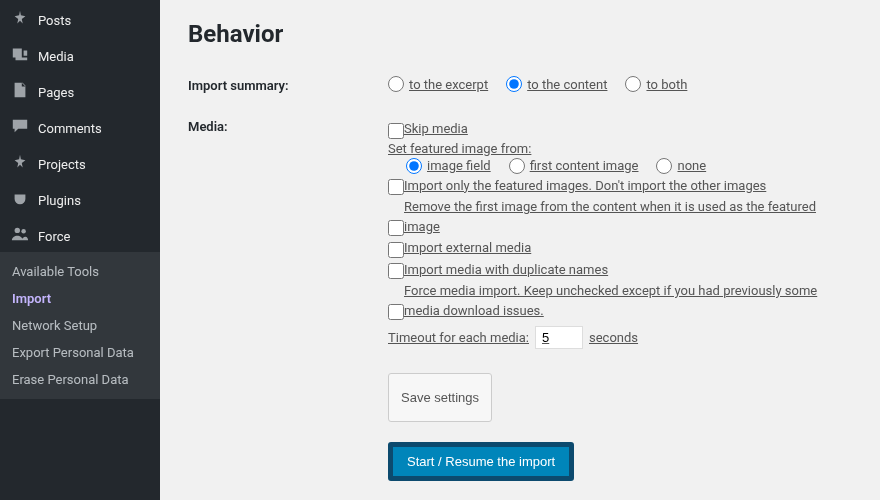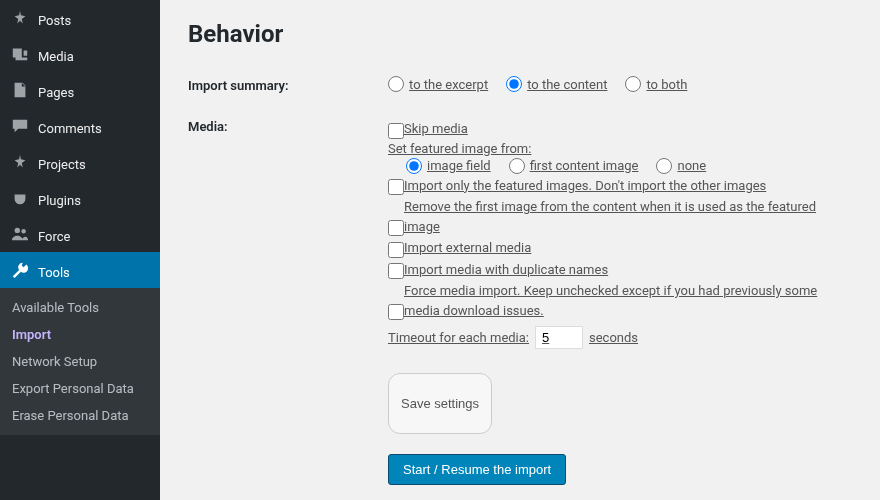--- a/index.html
+++ b/index.html
@@ -23,22 +23,22 @@
 .form-field { flex: 1; color: #555; text-decoration: underline; }
 .radio-line { display: flex; gap: 18px; align-items: center; }
 .radio-opt { display: inline-flex; align-items: center; gap: 5px; }
 .radio-opt input[type=radio] { width: 16px; height: 16px; }
 .chk-line { display: flex; align-items: flex-end; gap: 0; margin: 2px 0; line-height: 1.5; }
 .chk-line input[type=checkbox] { width: 16px; height: 16px; margin-top: 1px; flex-shrink: 0; }
 .sub-indent { margin-left: 18px; }
 .sub-label { margin: 2px 0; }
 .timeout-row { margin-top: 6px; display: flex; align-items: center; gap: 6px; }
 .timeout-row input[type=text] { width: 48px; padding: 3px 6px; border: 1px solid #ddd; background: #fff; font-size: 13px; }
-.btn-secondary { background: #f7f7f7; border: 1px solid #ccc; color: #555; padding: 22px 12px; border-radius: 12px; cursor: pointer; font-size: 13px; }
-.btn-primary { background: #0085ba; border: 1px solid #0c4a6e; color: #fff; padding: 7px 14px; border-radius: 3px; cursor: pointer; font-size: 13px; }
+.btn-secondary { background: #f7f7f7; border: 1px solid #ccc; color: #555; padding: 16px 12px; border-radius: 3px; cursor: pointer; font-size: 13px; }
+.btn-primary { background: #0085ba; border: 5px solid #0c4a6e; color: #fff; padding: 7px 14px; border-radius: 3px; cursor: pointer; font-size: 13px; }
 .actions { margin-left: 200px; }
 .mt { margin-top: 20px; }
 </style>
 </head>
 <body>
 
 <div class="app">
   <div class="sidebar">
     <div class="menu-item">
       <span class="icon">
@@ -90,28 +90,20 @@
     </div>
     <div class="menu-item">
       <span class="icon">
           <svg viewBox="0 0 20 20">
             <circle cx="7" cy="6" r="3"></circle>
             <circle cx="14" cy="7" r="2.5"></circle>
             <path d="M1 17c0-3 3-5 6-5s6 2 6 5zM12 17c0-2 2-4 4-4s3 2 3 4z"></path>
           </svg>
         </span>
       <span>Force</span>
-    </div>
-    <div class="menu-item current">
-      <span class="icon">
-          <svg viewBox="0 0 20 20">
-            <path d="M13 2a5 5 0 00-4 8l-7 7 2 2 7-7a5 5 0 006-8l-3 3-2-2z"></path>
-          </svg>
-        </span>
-      <span>Tools</span>
     </div>
     <div class="submenu">
       <div class="submenu-item">Available Tools</div>
       <div class="submenu-item current">Import</div>
       <div class="submenu-item">Network Setup</div>
       <div class="submenu-item">Export Personal Data</div>
       <div class="submenu-item">Erase Personal Data</div>
     </div>
 
   </div>

